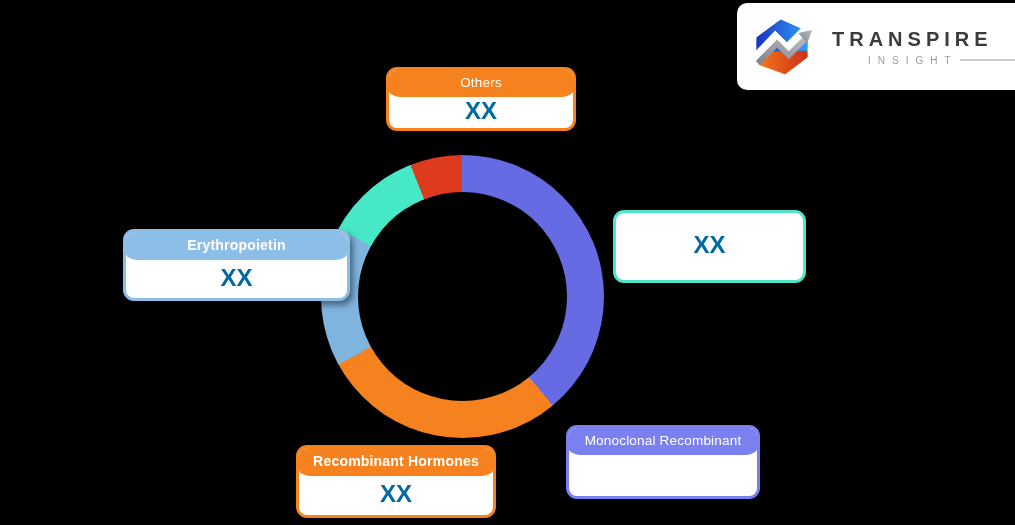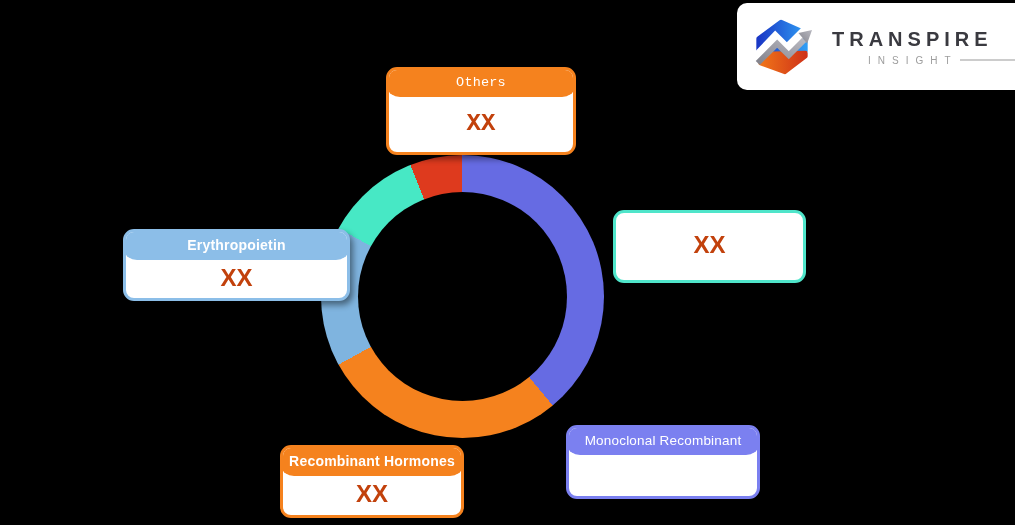--- a/index.html
+++ b/index.html
@@ -46,28 +46,28 @@
     border-radius: 6px 6px 12px 12px / 6px 6px 9px 9px;
     margin: -1px -1px 0 -1px;
   }
   .callout-value {
     flex: 1;
     display: flex;
     align-items: center;
     justify-content: center;
     font-weight: bold;
     font-size: 24px;
-    color: #c2410c;
+    color: #0369a1;
     padding-bottom: 3px;
   }
-  .co-others         { left: 386px; top:  67px; width: 190px; height: 88px; font-family: Liberation Mono, monospace; }
+  .co-others         { left: 386px; top:  67px; width: 190px; height: 64px; }
   .co-gcsf           { left: 613px; top: 210px; width: 193px; height: 73px; }
   .co-erythropoietin { left: 123px; top: 229px; width: 227px; height: 72px; }
   .co-monoclonal     { left: 566px; top: 425px; width: 194px; height: 74px; }
-  .co-recombinant    { left: 280px; top: 445px; width: 184px; height: 73px; }
+  .co-recombinant    { left: 296px; top: 445px; width: 200px; height: 73px; }
   .co-erythropoietin .callout-header,
   .co-recombinant    .callout-header { font-weight: bold; font-size: 14px; }
   .co-monoclonal .callout-value { font-size: 26px; }
 
   
   .logo-card {
     position: absolute;
     left: 737px; top: 3px;
     width: 290px; height: 87px;
     background: #ffffff;

